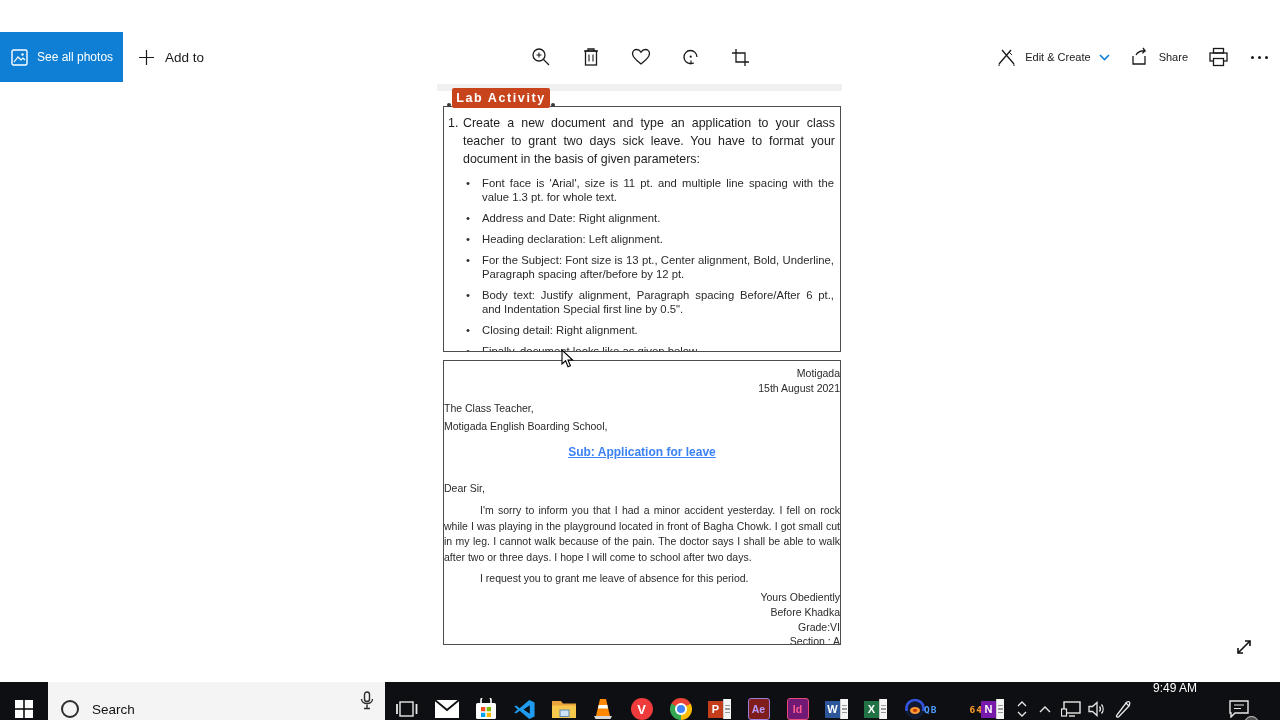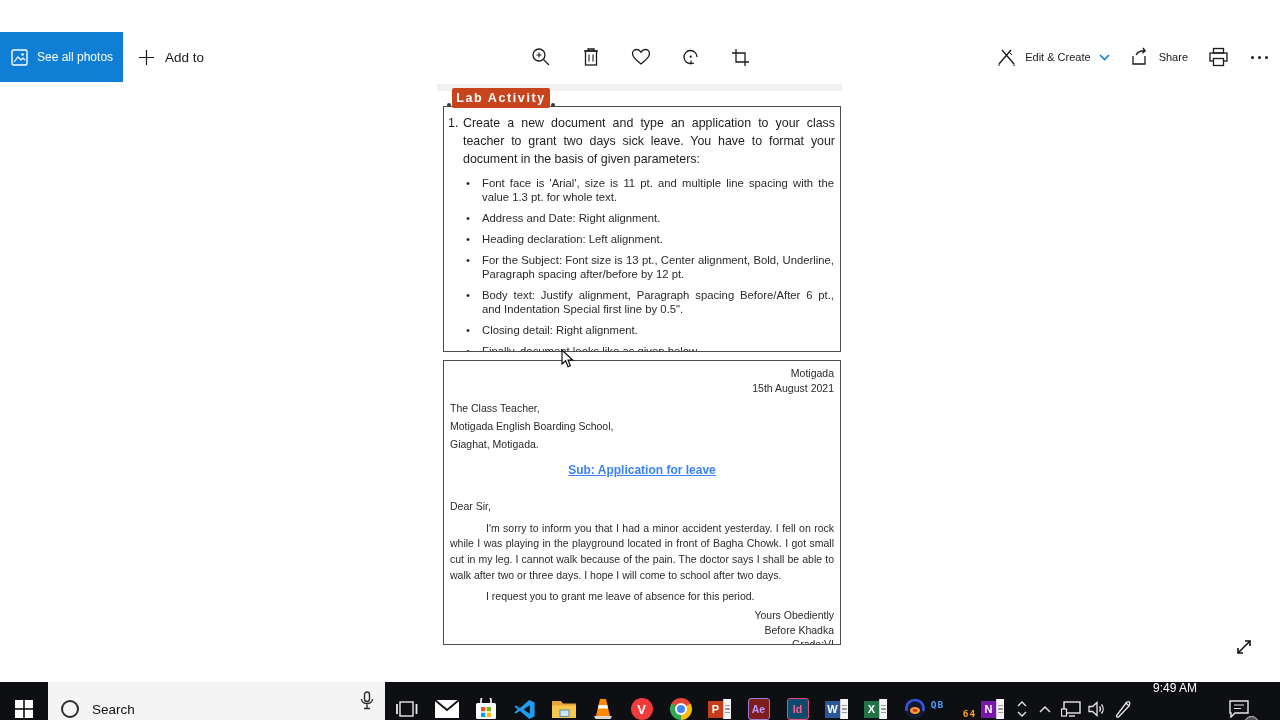--- a/index.html
+++ b/index.html
@@ -32,21 +32,21 @@
   .lab-tag { position:absolute; left:452px; top:88px; width:98px; height:20px; background:#c8441c; border-radius:2px; color:#fff; font-weight:bold; font-size:12.5px; letter-spacing:1.6px; display:flex; align-items:center; justify-content:center; z-index:3; }
   .tag-dot { position:absolute; top:103px; width:4px; height:4px; background:#3a3a3a; border-radius:50%; z-index:3; }
   .lab-box { position:absolute; left:443px; top:106px; width:398px; height:246px; border:1px solid #4d4d4d; background:#fff; overflow:hidden; z-index:2; }
   .item1 { display:flex; margin:7px 5px 0 4px; }
   .item1 .num { font-size:12.4px; color:#1e1e1e; width:15px; line-height:18px; }
   .item1 .itext { flex:1; font-size:12.4px; color:#1e1e1e; line-height:18px; text-align:justify; }
   .bullets { list-style:none; margin:8px 6px 0 21px; }
   .bullets li { position:relative; padding-left:17px; font-size:11.3px; color:#2a2a2a; line-height:14px; text-align:justify; margin-bottom:7px; }
   .bullets li::before { content:"\2022"; position:absolute; left:1px; top:0; }
 
-  .letter-box { position:absolute; left:443px; top:360px; width:398px; height:285px; border:1px solid #4d4d4d; background:#fff; padding:5px 6px; font-size:10.5px; color:#2a2a2a; overflow:hidden; z-index:2; }
+  .letter-box { position:absolute; left:443px; top:360px; width:398px; height:285px; border:1px solid #4d4d4d; background:#fff; padding:5px 0; font-size:10.5px; color:#2a2a2a; overflow:hidden; z-index:2; }
   .lr { text-align:right; line-height:15.2px; }
   .laddr { line-height:17.8px; }
   .laddr-wrap { margin-top:4px; }
   .lsubject { text-align:center; font-weight:bold; text-decoration:underline; font-size:12px; margin-top:9px; margin-bottom:13px; color:#3b82f6; }
   .lsalut { margin-bottom:9px;margin-top:23px; }
   .lbody { text-align:justify; text-indent:36px; line-height:15.6px; }
   .lrequest { text-indent:36px; margin-top:7px; }
   .lclosing { text-align:right; line-height:14.6px; margin-top:6px; }
 
   .cursor { position:absolute; left:561px; top:349px; z-index:5; }
@@ -66,21 +66,21 @@
   .ti.active::after { content:""; position:absolute; left:5px; right:5px; bottom:0; height:3px; background:#7ab8e8; }
   .vivaldi-c { width:22px; height:22px; border-radius:50%; background:#ef3b3b; color:#fff; font-size:13px; font-weight:bold; display:flex; align-items:center; justify-content:center; }
   .chrome-c { position:relative; width:22px; height:22px; border-radius:50%; background:conic-gradient(from -60deg, #ea4335 0 120deg, #fbbc05 120deg 240deg, #34a853 240deg 360deg); }
   .chrome-c::before { content:""; position:absolute; left:5px; top:5px; width:12px; height:12px; background:#fff; border-radius:50%; }
   .chrome-c::after { content:""; position:absolute; left:7px; top:7px; width:8px; height:8px; background:#4285f4; border-radius:50%; }
   .office { display:flex; align-items:center; }
   .office .lt { width:15px; height:17px; color:#fff; font-size:11px; font-weight:bold; display:flex; align-items:center; justify-content:center; }
   .office .doc { width:8px; height:20px; background:#f5f5f5; border-left:1px solid #ccc; display:flex; flex-direction:column; justify-content:center; gap:2px; padding:0 1px; }
   .office .doc i { display:block; height:1.5px; background:#9a9a9a; }
   .adobe { width:22px; height:22px; border-radius:3px; display:flex; align-items:center; justify-content:center; font-size:10.5px; font-weight:bold; }
-  .qb64 { display:flex; flex-direction:column; font-family:"DejaVu Sans Mono", monospace; font-weight:bold; font-size:9.5px; line-height:9px; letter-spacing:1px; }
+  .qb64 { display:flex; flex-direction:row; align-items:center; font-family:"DejaVu Sans Mono", monospace; font-weight:bold; font-size:9.5px; line-height:9px; letter-spacing:1px; }
   .qb64 .qb { color:#4d9fff; } .qb64 .b64 { color:#ff9d2b;padding-left:32px; }
   .tray-scroll { width:20px; display:flex; flex-direction:column; align-items:center; justify-content:center; gap:4px; }
   .tray-icons { display:flex; align-items:center; }
   .tray-btn { width:26px; height:38px; display:flex; align-items:center; justify-content:center; background:none; border:none; }
   .clock { width:78px; display:flex; flex-direction:column; align-items:center; justify-content:space-between; color:#fff; font-size:12px; line-height:13.5px; }
   .action { width:50px; position:relative; }
   .badge { position:absolute; right:5px; bottom:5px; width:15px; height:15px; border-radius:50%; background:#4f4f4f; border:1px solid #cfcfcf; color:#fff; font-size:9px; display:flex; align-items:center; justify-content:center; }
 </style>
 </head>
 <body>
@@ -198,21 +198,20 @@
       <li>Finally, document looks like as given below.</li>
     </ul>
   </div>
 
   <div class="letter-box">
     <div class="lr">Motigada</div>
     <div class="lr">15th August 2021</div>
     <div class="laddr-wrap">
       <div class="laddr">The Class Teacher,</div>
       <div class="laddr">Motigada English Boarding School,</div>
-      <div class="laddr">Giaghat, Motigada.</div>
     </div>
     <div class="lsubject">Sub: Application for leave</div>
     <div class="lsalut">Dear Sir,</div>
     <div class="lbody">I'm sorry to inform you that I had a minor accident yesterday. I fell on rock while I was playing in the playground located in front of Bagha Chowk. I got small cut in my leg. I cannot walk because of the pain.  The doctor says I shall be able to walk after two or three days. I hope I will come to school after two days.</div>
     <div class="lrequest">I request you to grant me leave of absence for this period.</div>
     <div class="lclosing">
       <div>Yours Obediently</div>
       <div>Before Khadka</div>
       <div>Grade:VI</div>
       <div>Section : A</div>
@@ -311,21 +310,21 @@
               <i></i>
             </span>
           </span>
       </div>
       <div class="ti">
         <span class="adobe" style="background:#7f1d1d; border:1.5px solid #9a7fd9; color:#b59aff;">
             <span>Ae</span>
           </span>
       </div>
       <div class="ti active">
-        <span class="adobe" style="background:#0c4a6e; border:1.5px solid #e84a7a; color:#ff5d8f;align-items:center;">
+        <span class="adobe" style="background:#701a75; border:1.5px solid #e84a7a; color:#ff5d8f;align-items:center;">
             <span>Id</span>
           </span>
       </div>
       <div class="ti active">
         <span class="office">
             <span class="lt" style="background:#2b579a;">W</span>
             <span class="doc">
               <i></i>
               <i></i>
               <i></i>

